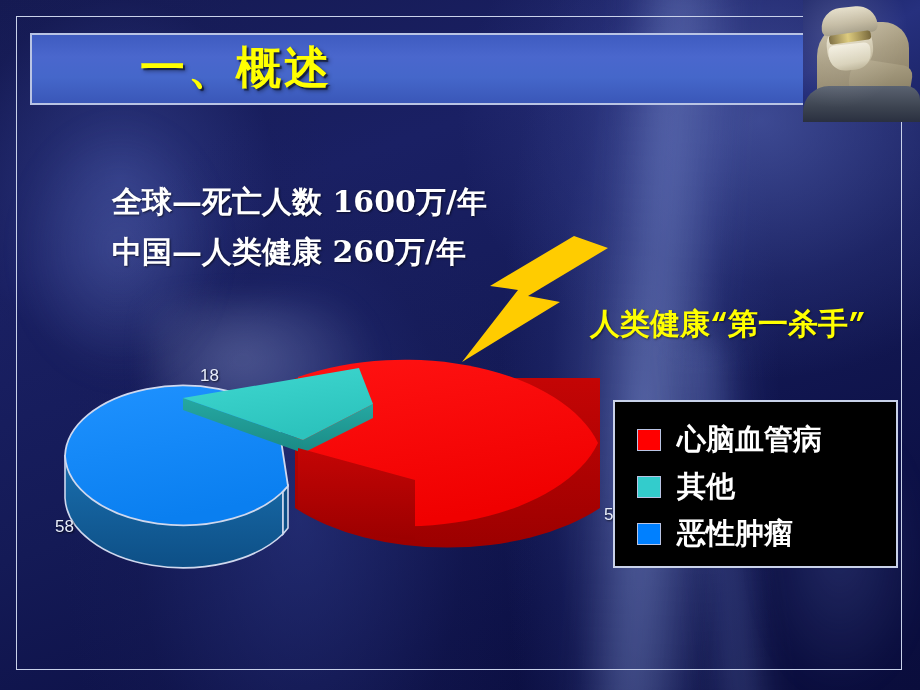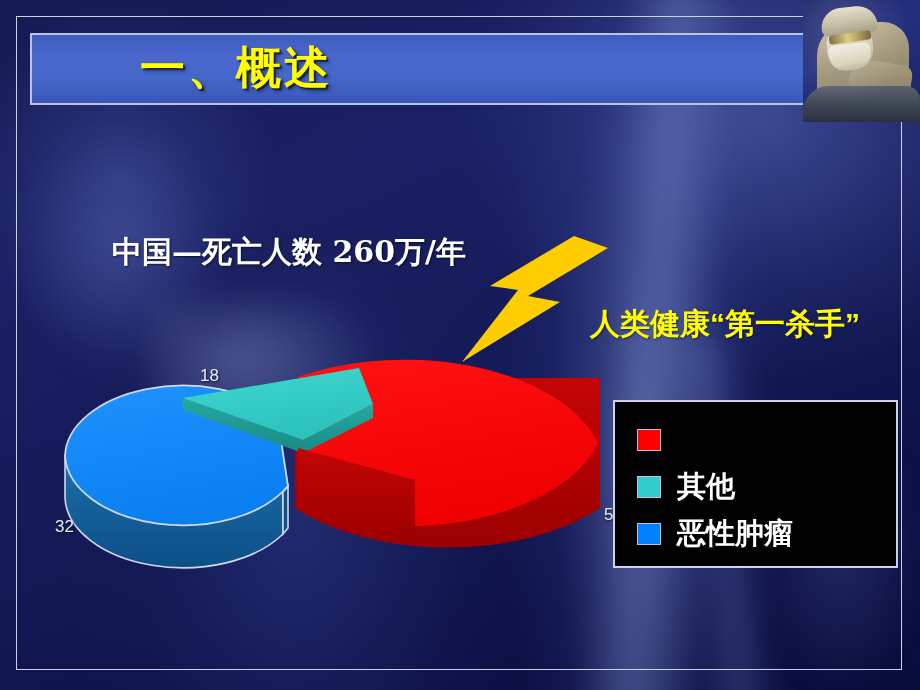--- a/index.html
+++ b/index.html
@@ -162,21 +162,21 @@
   #bolt {
     position: absolute;
     left: 456px; top: 234px;
     width: 210px; height: 132px;
   }
 
   
   #callout-text {
     position: absolute;
     left: 590px; top: 304px;
-    font-family: Liberation Sans, sans-serif;
+    font-family: Liberation Mono, monospace;
     font-size: 30px;
     font-weight: 700;
     color: #ffff00;
     white-space: nowrap;
     text-shadow: 1px 1px 2px rgba(0,0,0,0.5);
   }
 
   
   #pie-chart {
     position: absolute;
@@ -245,21 +245,22 @@
     <div class="sk-body"></div>
     <div class="sk-arm"></div>
     <div class="sk-face"></div>
     <div class="sk-cap"></div>
     <div class="sk-glass"></div>
     <div class="sk-mask"></div>
     <div class="sk-patient"></div>
     <div class="sk-shine"></div>
   </div>
 
-  <div class="stat-line" id="stat-line-1">中国—死亡人数 260万/年</div>
+  <div class="stat-line" id="stat-line-0">全球—死亡人数 1600万/年</div>
+  <div class="stat-line" id="stat-line-1">中国—人类健康 260万/年</div>
 
   <svg id="bolt" viewBox="0 0 210 132">
     <polygon points="118,2 34,52 62,56 6,128 104,68 72,62 152,14" fill="#ffcc00"></polygon>
   </svg>
 
   <div id="callout-text">人类健康“第一杀手”</div>
 
   <svg id="pie-chart" viewBox="0 0 590 235">
     <defs>
       <linearGradient id="gTealTop" x1="0" y1="0" x2="0.4" y2="1">
@@ -320,26 +321,27 @@
       <path d="M 128,50 L 318,22 L 318,56 L 248,92 Z" fill="none"></path>
       <path d="M 128,50 L 304,20 L 318,56 L 248,92 Z" fill="url(#gTealTop)"></path>
     </g>
 
     <g>
       <path d="M 243,100 L 243,161 A 200,112 0 0 0 360,192 L 360,132 Z" fill="url(#gRedSide)"></path>
     </g>
   </svg>
 
   <div class="pie-label" id="pie-label-other">18</div>
-  <div class="pie-label" id="pie-label-tumor">32</div>
+  <div class="pie-label" id="pie-label-tumor">58</div>
   <div class="pie-label" id="pie-label-cvd">50</div>
 
   <div id="legend">
     <div class="legend-row">
       <span class="legend-swatch" style="background-color: rgb(255, 0, 0);"></span>
+      <span class="legend-label">心脑血管病</span>
     </div>
     <div class="legend-row">
       <span class="legend-swatch" style="background-color: rgb(51, 204, 204);"></span>
       <span class="legend-label">其他</span>
     </div>
     <div class="legend-row">
       <span class="legend-swatch" style="background-color: rgb(0, 128, 255);"></span>
       <span class="legend-label">恶性肿瘤</span>
     </div>
   </div>

